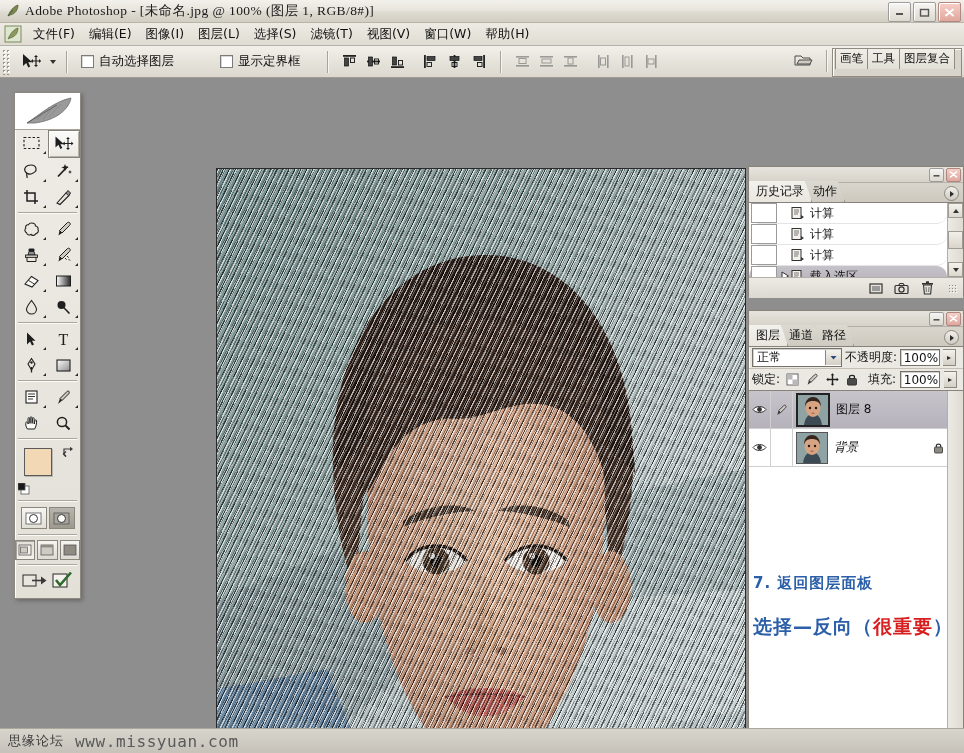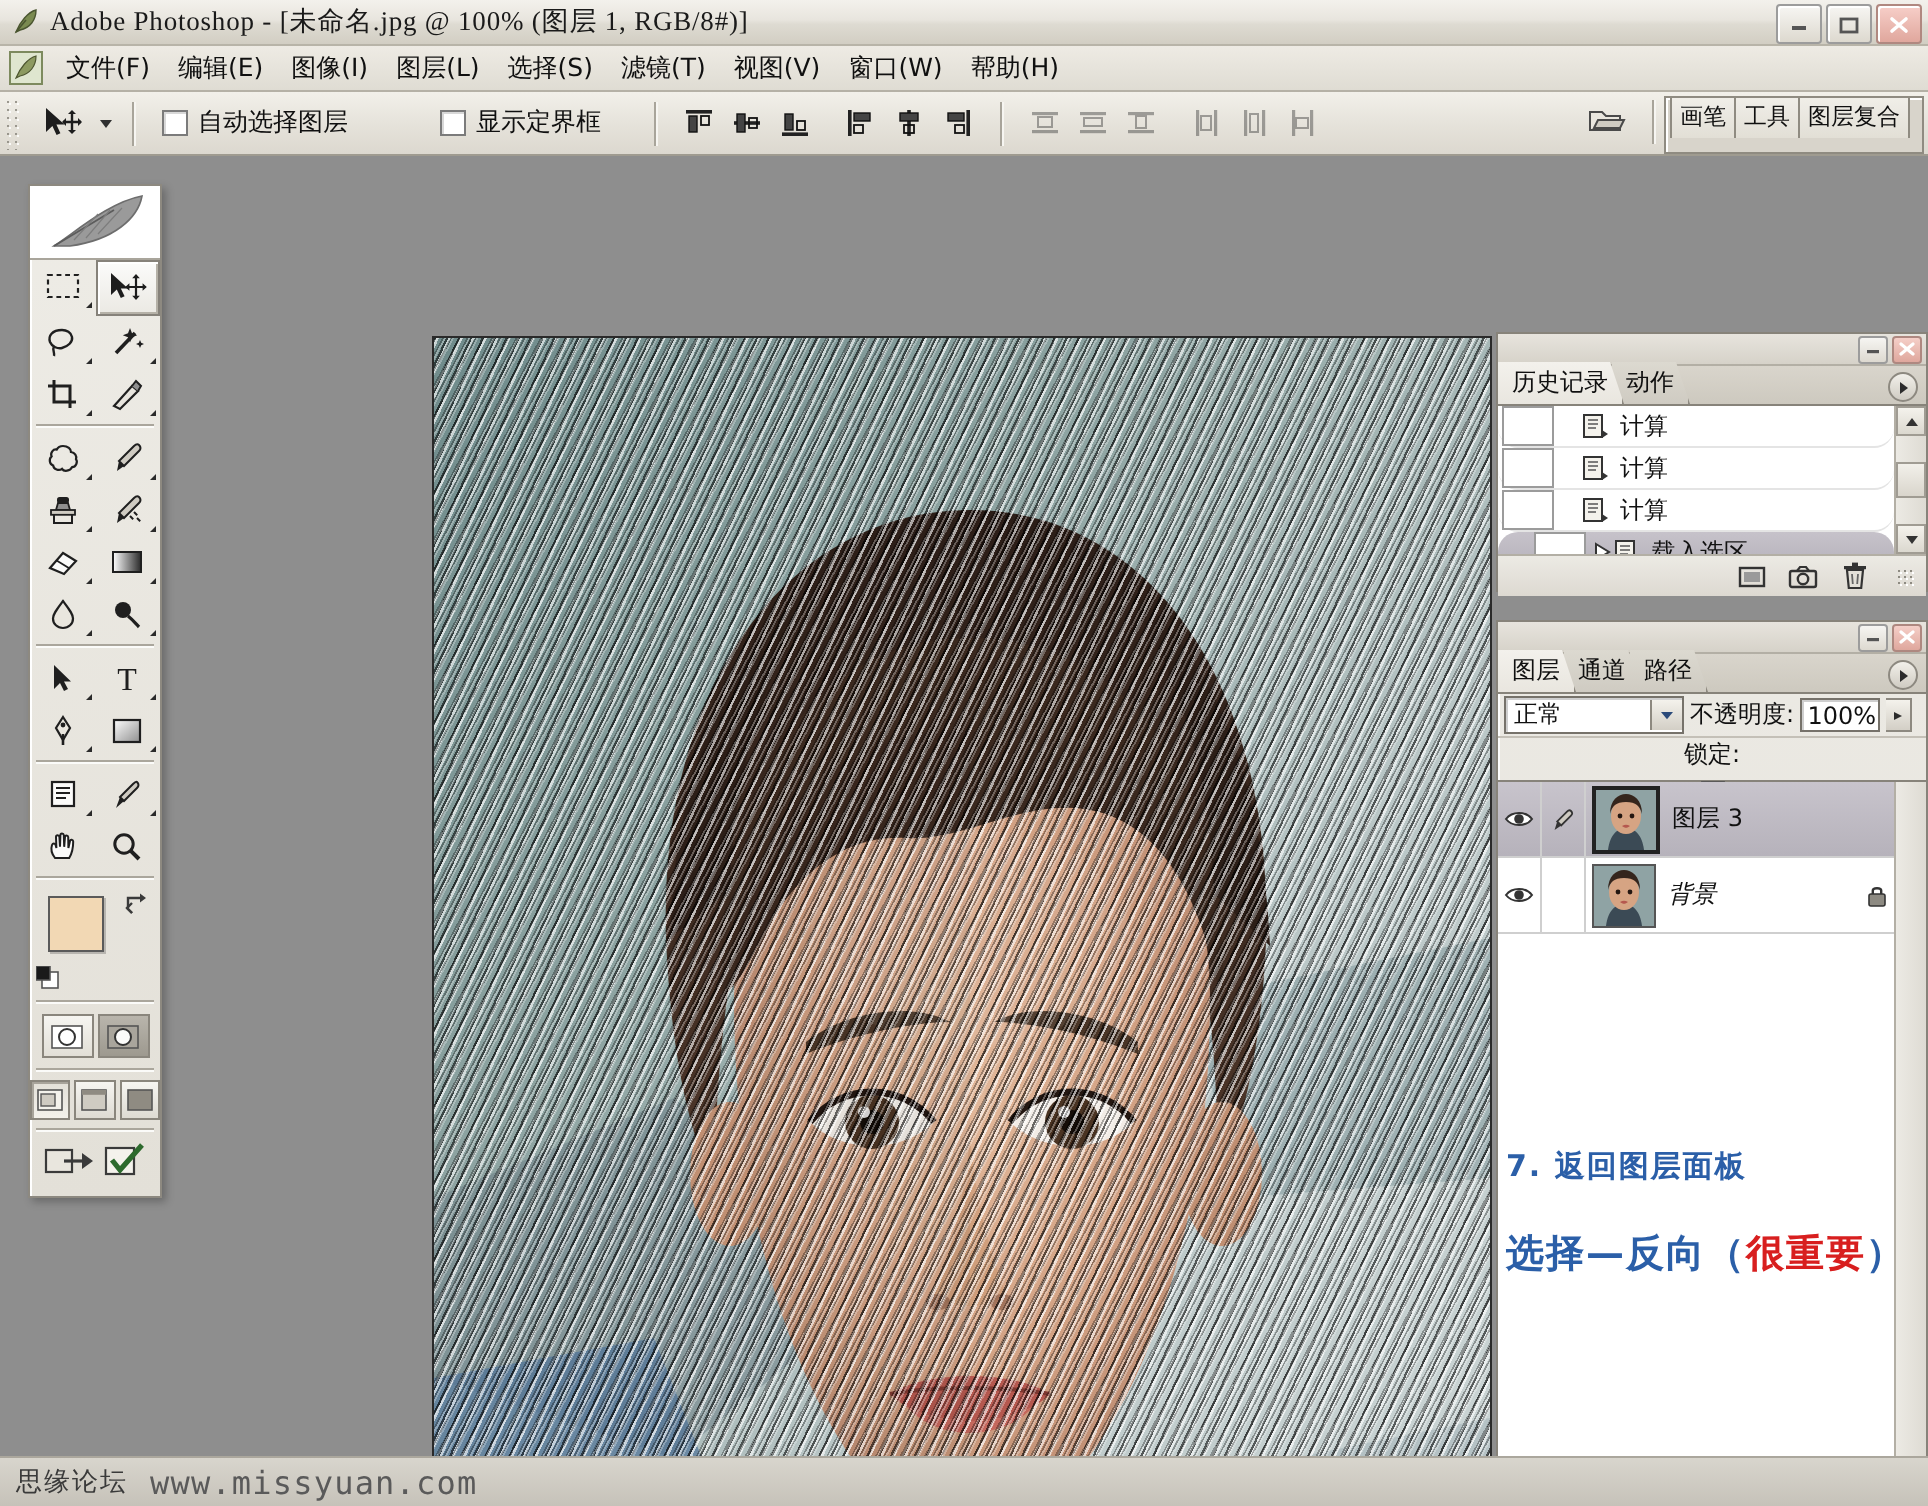--- a/index.html
+++ b/index.html
@@ -167,21 +167,21 @@
     background:linear-gradient(to bottom,#f2f0ea,#cfcbc2);border:1px solid #8d8980;
     display:flex;align-items:center;justify-content:center;
   }
   .pnl-menu .tri{width:0;height:0;border-top:3px solid transparent;border-bottom:3px solid transparent;border-left:4px solid #2b2b2b;margin-left:1px;}
 
   
   #history-panel{top:88px;width:214px;height:128px;}
   .hist-body{position:relative;height:74px;background:#fff;border-bottom:1px solid #b3afa5;display:flex;}
   .hist-list{flex:1 1 auto;overflow:hidden;}
   .hist-row{height:20px;display:flex;align-items:center;border-bottom:1px solid #e4e4e4;background:#fff;border-radius:10px;}
-  .hist-row.sel{background:#b5b1b8;background:linear-gradient(to bottom,#c6c2ca,#b4b0b9);padding-left:16px;}
+  .hist-row.sel{background:#b5b1b8;background:linear-gradient(to bottom,#c6c2ca,#b4b0b9);}
   .hist-snap{width:24px;height:18px;border:1px solid #9b9b9b;margin:0 3px 0 2px;background:#fff;flex:0 0 24px;}
   .hist-mark{width:10px;flex:0 0 10px;display:flex;align-items:center;justify-content:center;}
   .hist-ico{width:15px;height:15px;flex:0 0 15px;margin-right:5px;}
   .hist-label{font-size:12px;color:#111;font-family:"DejaVu Sans","Liberation Sans",sans-serif;}
   .vscroll{
     width:15px;flex:0 0 15px;background:linear-gradient(to right,#eceae4,#dedbd3);
     border-left:1px solid #b3afa5;display:flex;flex-direction:column;justify-content:space-between;align-items:center;
   }
   .vs-arrow{width:13px;height:13px;display:flex;align-items:center;justify-content:center;
     background:linear-gradient(to bottom,#f4f2ec,#dbd8cf);border:1px solid #a09c93;}
@@ -216,21 +216,20 @@
     height:15px;min-width:36px;background:#fff;border:1px solid #76726a;
     font-size:12px;display:flex;align-items:center;justify-content:flex-end;padding:0 1px;
     box-shadow:inset 1px 1px 0 #cfcfcf;color:#111;
     font-family:"DejaVu Sans","Liberation Sans",sans-serif;
   }
   .spinner{width:12px;height:15px;background:linear-gradient(to bottom,#f4f2ec,#d3cfc6);
     border:1px solid #8d8980;border-left:none;display:flex;align-items:center;justify-content:center;}
   .lay-lock{
     height:21px;display:flex;align-items:center;padding:0 3px;gap:4px;
     border-bottom:1px solid #87837a;
-    flex-direction:column;
   }
   .lock-ico{width:16px;height:15px;display:flex;align-items:center;justify-content:center;}
   .lay-list{flex:1 1 auto;background:#fff;display:flex;overflow:hidden;position:relative;}
   .lay-rows{flex:1 1 auto;}
   .lay-row{height:37px;display:flex;align-items:center;border-bottom:1px solid #cfcfcf;}
   .lay-row.sel{background:linear-gradient(to bottom,#c8c4cc,#b6b2bb);}
   .lay-eye{width:21px;flex:0 0 21px;display:flex;align-items:center;justify-content:center;border-right:1px solid #cfcfcf;height:100%;}
   .lay-link{width:21px;flex:0 0 21px;display:flex;align-items:center;justify-content:center;border-right:1px solid #cfcfcf;height:100%;}
   .lay-thumb{width:30px;height:30px;flex:0 0 30px;margin:0 6px 0 3px;border:1px solid #555;overflow:hidden;position:relative;background:#bda;}
   .lay-thumb.active{border:2px solid #222;}
@@ -1027,21 +1026,21 @@
               <svg width="100%" height="100%" viewBox="0 0 30 30" preserveAspectRatio="none">
                 <rect width="30" height="30" fill="#8fa3a4"></rect>
                 <path d="M6 30 C7 22 11 19 15 19 C19 19 23 22 24 30 Z" fill="#3b4a55"></path>
                 <ellipse cx="15" cy="13" rx="7.5" ry="9" fill="#d6a483"></ellipse>
                 <path d="M7 12 C7 5 11 2 15 2 C19 2 23 5 23 12 C22 8 20 6 15 6 C10 6 8 8 7 12 Z" fill="#35251c"></path>
                 <circle cx="12" cy="13" r="1.2" fill="#241711"></circle>
                   <circle cx="18" cy="13" r="1.2" fill="#241711"></circle>
                 <path d="M13 18 C14.5 17.2 15.5 17.2 17 18 C15.5 19.2 14.5 19.2 13 18 Z" fill="#b5584f"></path>
               </svg>
             </div>
-            <div class="lay-name">图层 3</div>
+            <div class="lay-name">图层 8</div>
           </div>
 
           <div class="lay-row">
             <div class="lay-eye">
               <svg width="15" height="11">
                   <path d="M1 5.5 C4 1.5 11 1.5 14 5.5 C11 9.5 4 9.5 1 5.5 Z" fill="#fff" stroke="#333" stroke-width="1"></path>
                   <circle cx="7.5" cy="5.5" r="2.4" fill="#333"></circle>
                 </svg>
             </div>
             <div class="lay-link"></div>

